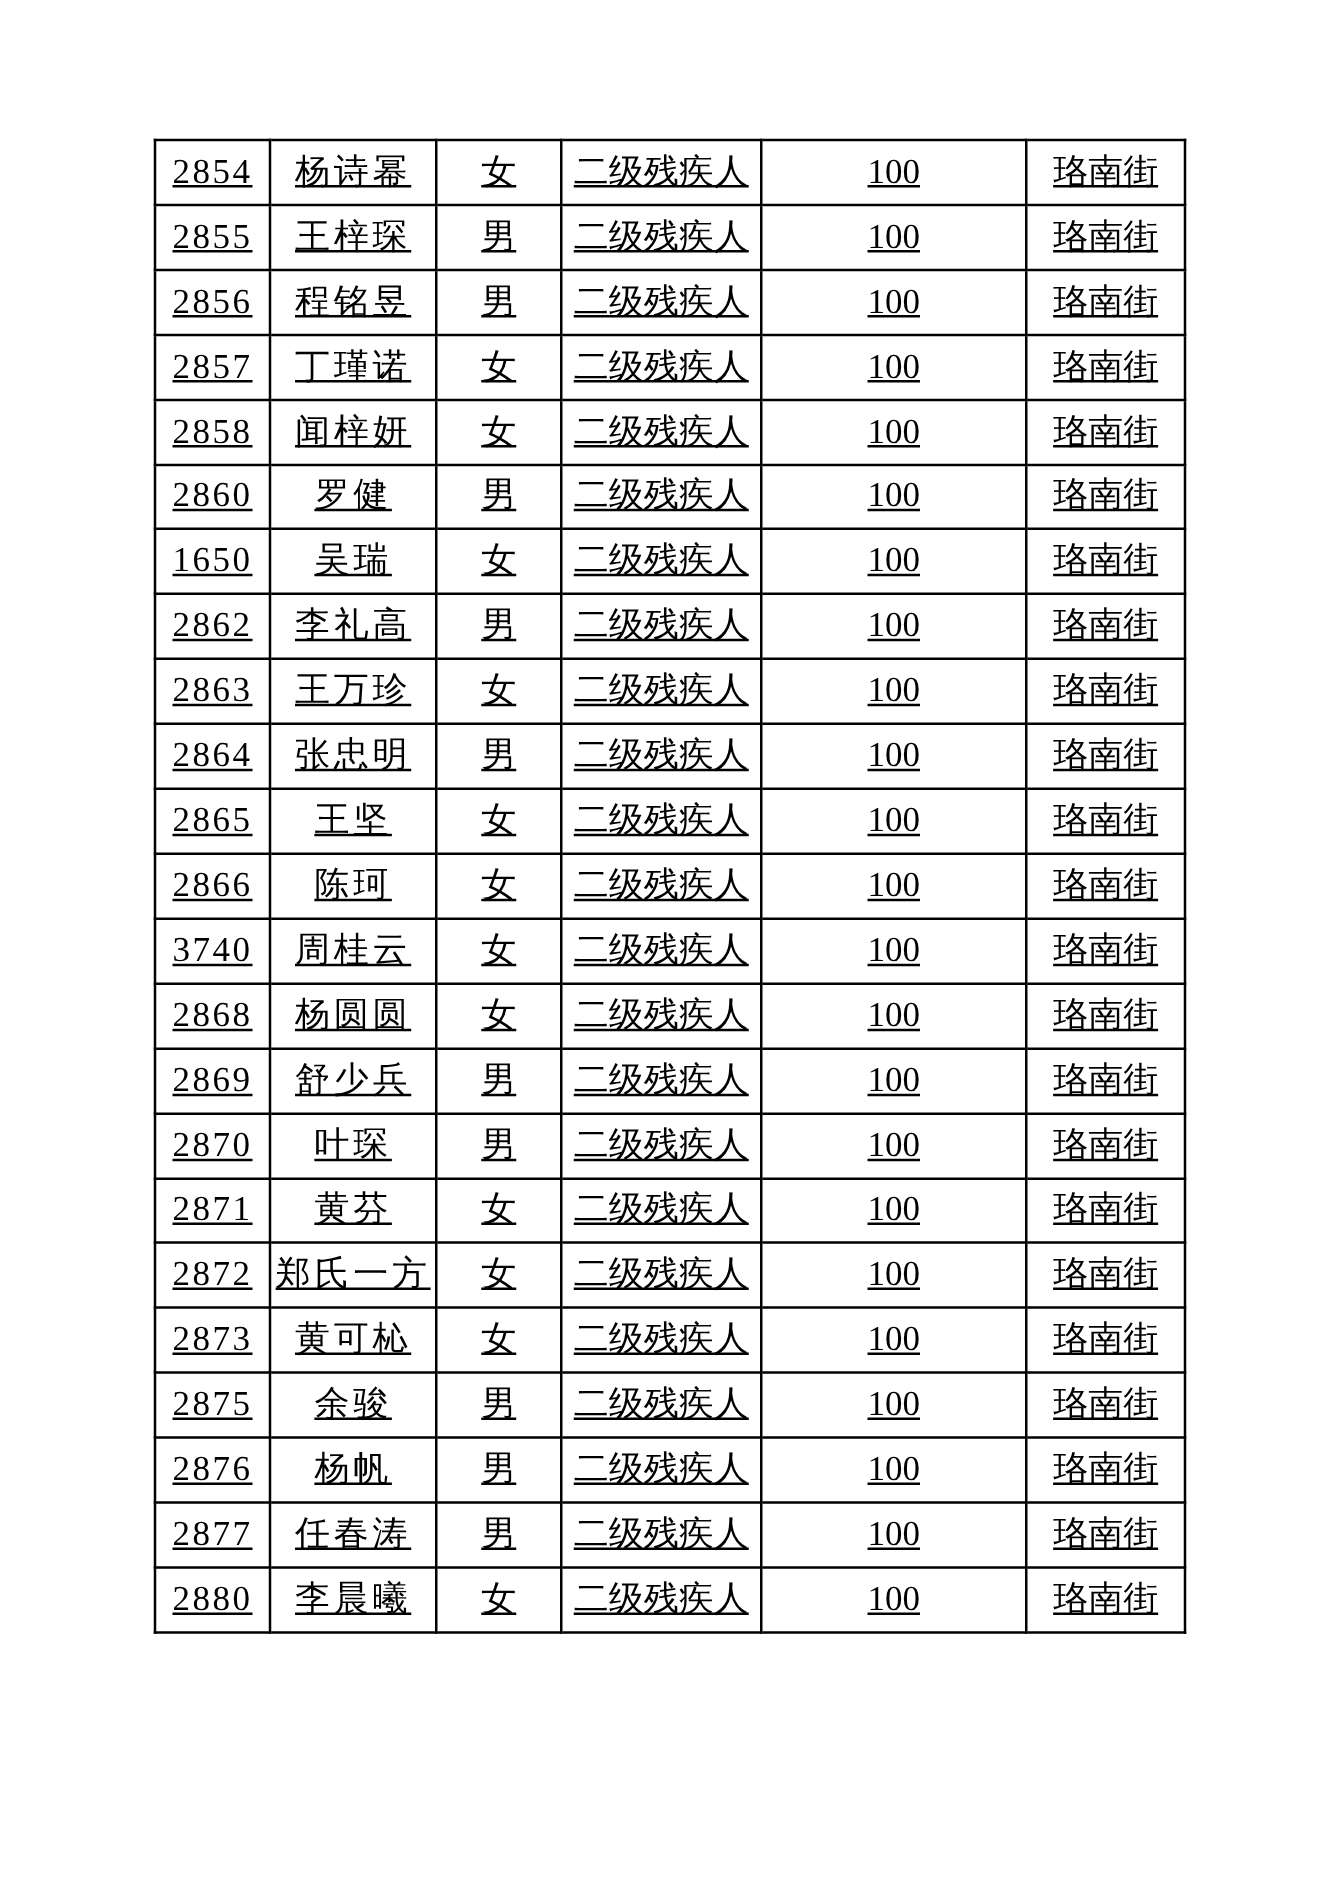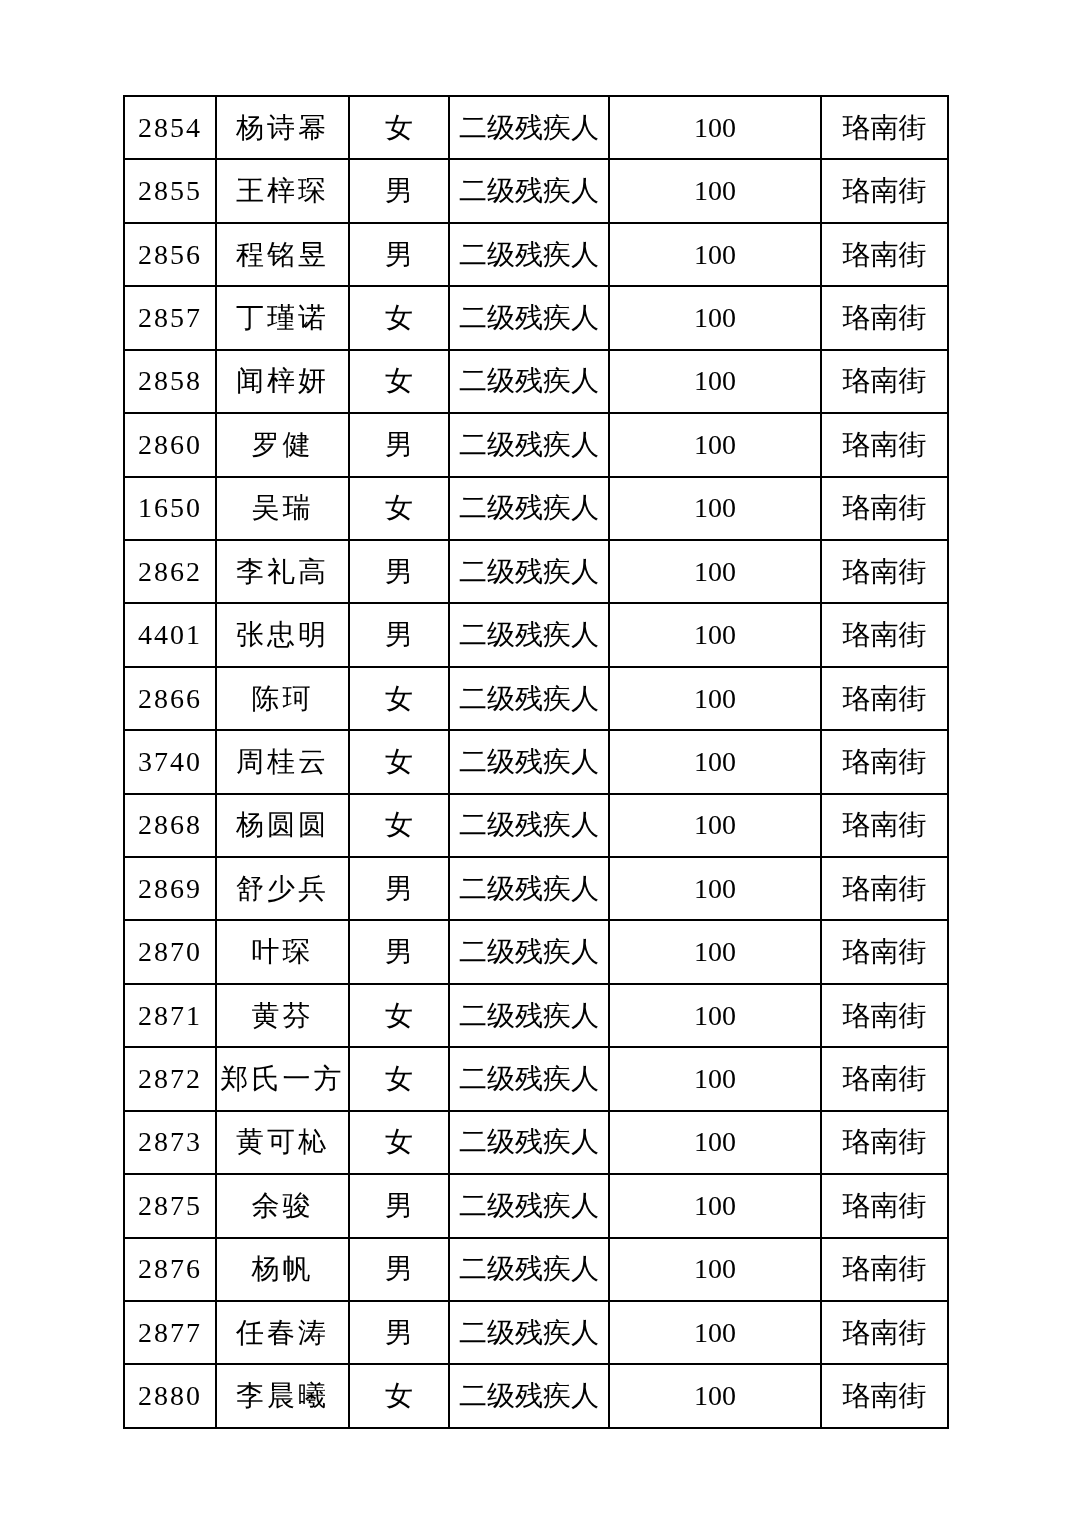--- a/index.html
+++ b/index.html
@@ -12,25 +12,26 @@
     width: 1074px;
     height: 1520px;
     background: #ffffff;
     font-family: "Liberation Serif", "DejaVu Serif", serif;
     color: #000000;
     overflow: hidden;
   }
   table.roster {
     position: absolute;
     left: 123px;
-    top: 95px;
+    top: 111px;
     width: 824px;
-    height: 1334px;
+    height: 1196px;
     border-collapse: collapse;
     table-layout: fixed;
+    text-decoration: underline;
   }
   table.roster td {
     border: 2px solid #000000;
     text-align: center;
     vertical-align: middle;
     font-size: 28px;
     line-height: 1;
     padding: 0;
     white-space: nowrap;
     overflow: hidden;
@@ -128,30 +129,46 @@
 
   <tr>
     <td class="c-index">2862</td>
     <td class="c-name">李礼高</td>
     <td class="c-gender">男</td>
     <td class="c-category">二级残疾人</td>
     <td class="c-amount">100</td>
     <td class="c-street">珞南街</td>
   </tr>
 
-
-  <tr>
-    <td class="c-index">4401</td>
+  <tr>
+    <td class="c-index">2863</td>
+    <td class="c-name">王万珍</td>
+    <td class="c-gender">女</td>
+    <td class="c-category">二级残疾人</td>
+    <td class="c-amount">100</td>
+    <td class="c-street">珞南街</td>
+  </tr>
+
+  <tr>
+    <td class="c-index">2864</td>
     <td class="c-name">张忠明</td>
     <td class="c-gender">男</td>
     <td class="c-category">二级残疾人</td>
     <td class="c-amount">100</td>
     <td class="c-street">珞南街</td>
   </tr>
 
+  <tr>
+    <td class="c-index">2865</td>
+    <td class="c-name">王坚</td>
+    <td class="c-gender">女</td>
+    <td class="c-category">二级残疾人</td>
+    <td class="c-amount">100</td>
+    <td class="c-street">珞南街</td>
+  </tr>
 
   <tr>
     <td class="c-index">2866</td>
     <td class="c-name">陈珂</td>
     <td class="c-gender">女</td>
     <td class="c-category">二级残疾人</td>
     <td class="c-amount">100</td>
     <td class="c-street">珞南街</td>
   </tr>
 

